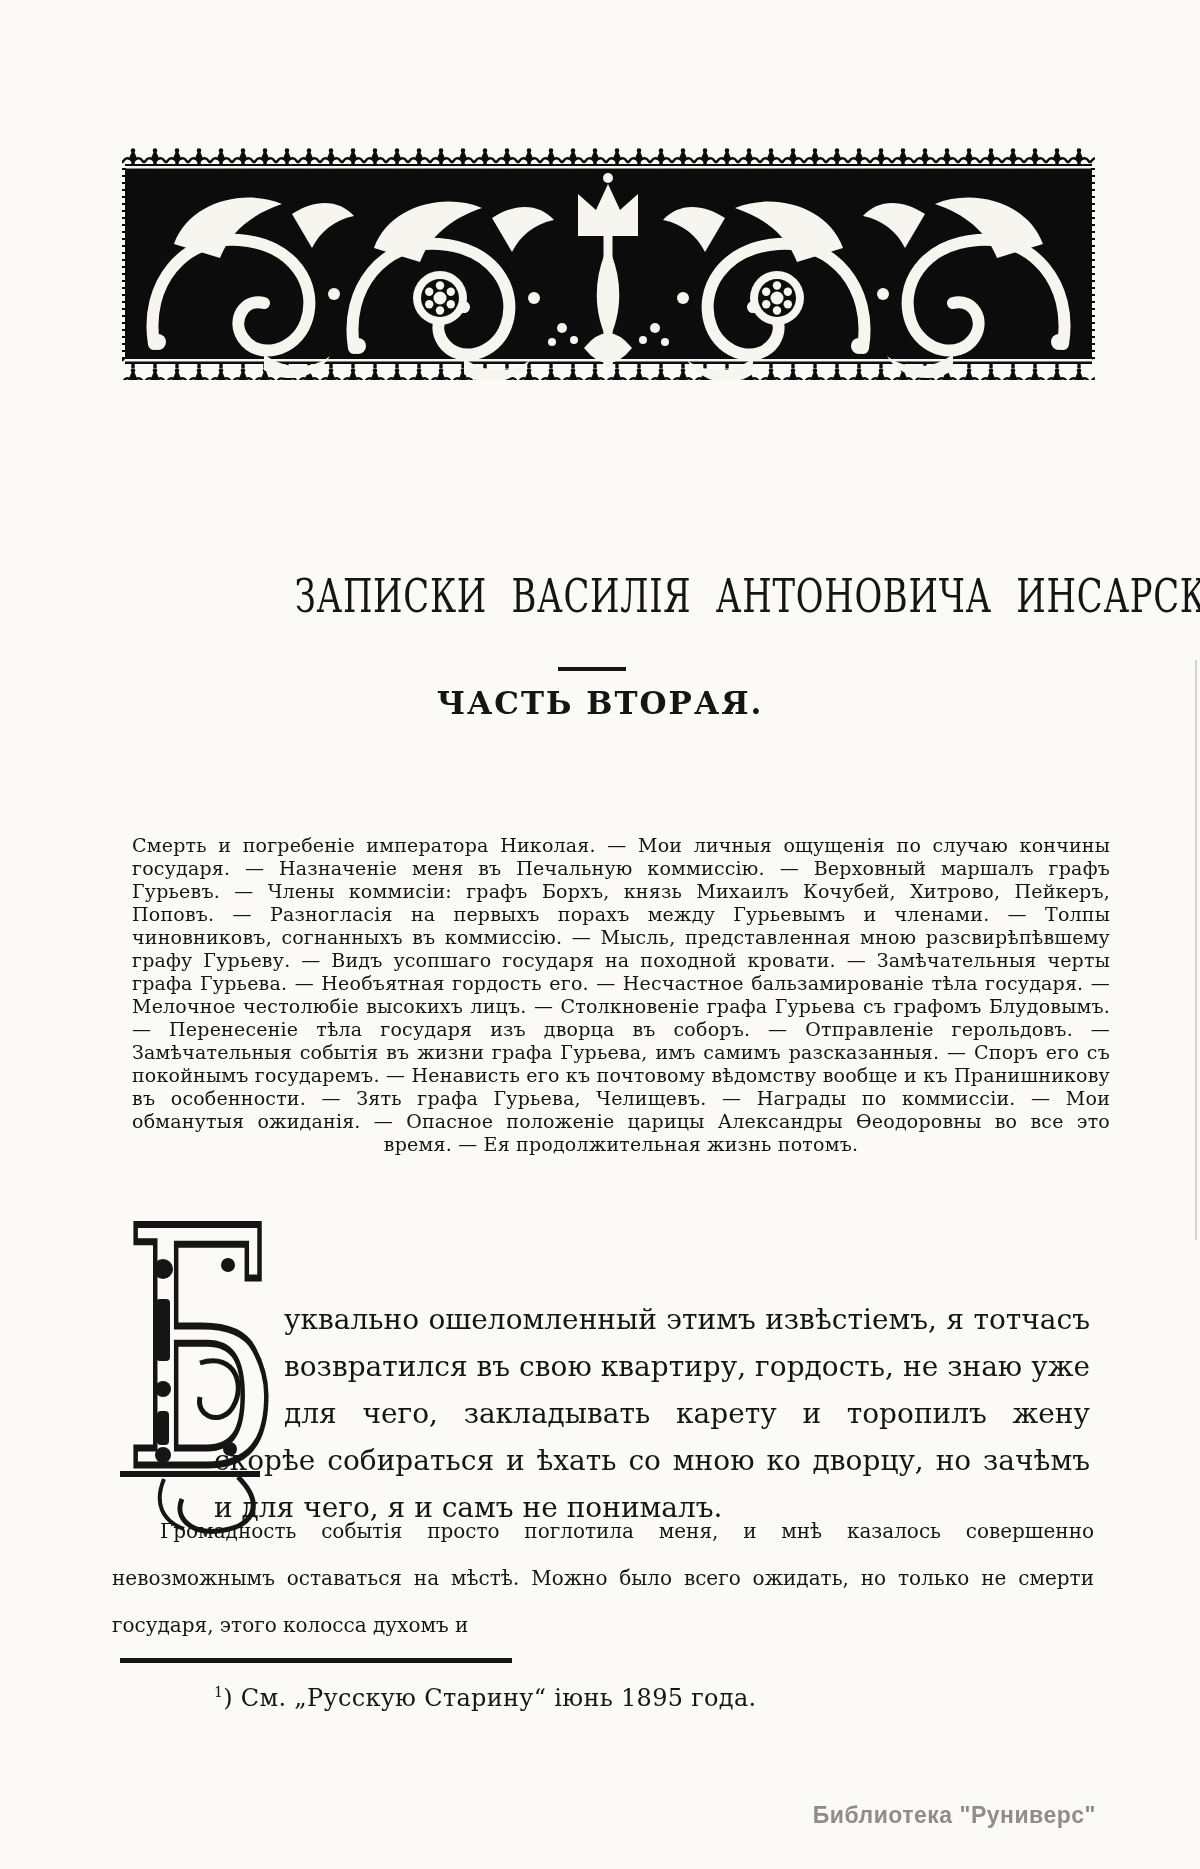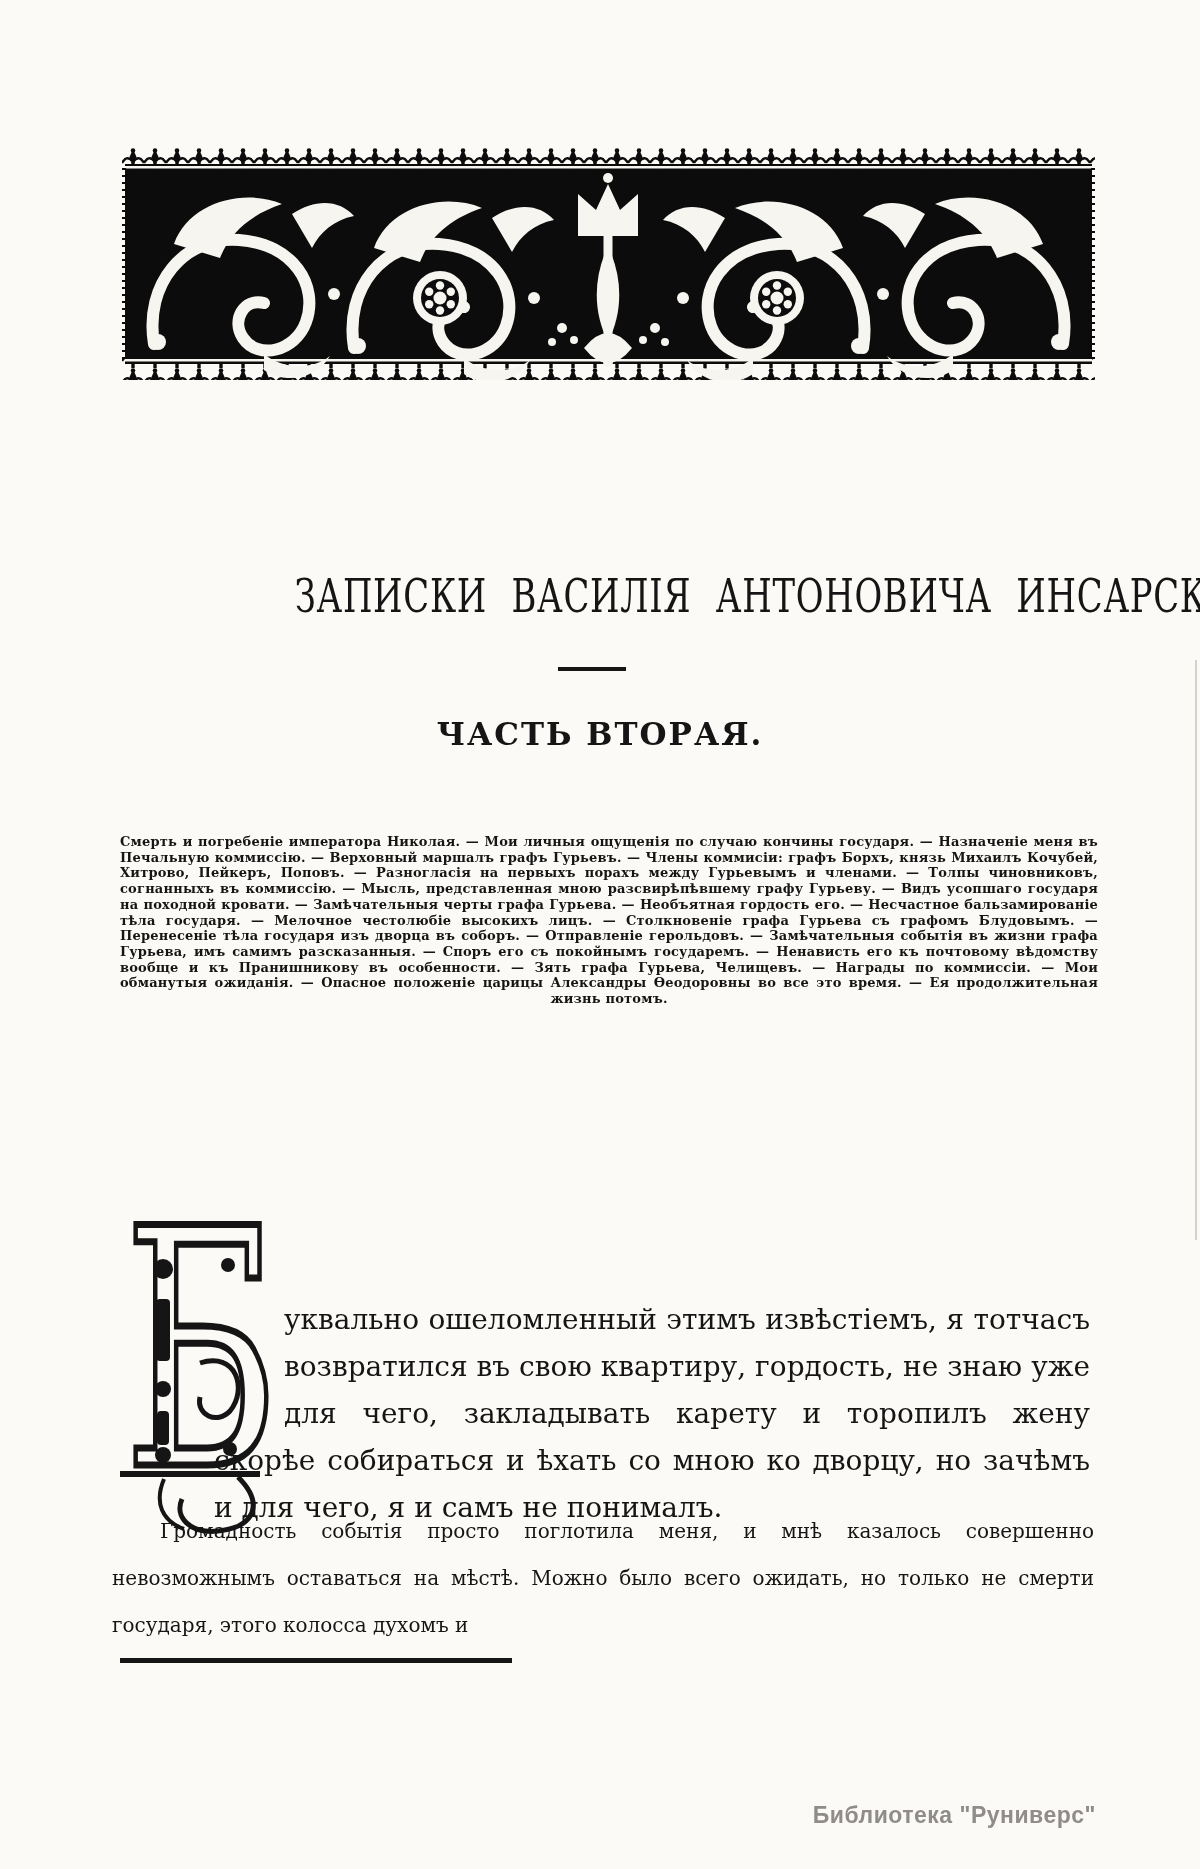--- a/index.html
+++ b/index.html
@@ -17,32 +17,32 @@
   
   .book-title{position:absolute;left:100px;top:566px;width:1000px;text-align:center;}
   .book-title-text{
     display:inline-block;white-space:nowrap;
     font-size:47px;line-height:60px;font-weight:normal;
     letter-spacing:1px;word-spacing:18px;
     transform:scaleX(.72);transform-origin:center;
   }
   .title-rule{position:absolute;left:558px;top:667px;width:68px;height:4px;background:#151515;}
   .part-heading{
-    position:absolute;left:110px;top:716px;width:980px;text-align:center;
+    position:absolute;left:110px;top:685px;width:980px;text-align:center;
     font-size:31px;font-weight:bold;letter-spacing:2px;
   }
   .chapter-heading{
     position:absolute;left:110px;top:768px;width:980px;text-align:center;
     font-size:30px;letter-spacing:3px;
   }
   .chapter-heading sup{font-size:17px;letter-spacing:0;}
   
   .summary{
-    position:absolute;left:120px;top:834px;width:978px;
-    font-size:13px;line-height:1.21;font-weight:bold;
+    position:absolute;left:132px;top:834px;width:978px;
+    font-size:19px;line-height:1.21;font-weight:normal;
     text-align:justify;text-align-last:center;
     letter-spacing:.2px;
   }
   
   .drop-cap{position:absolute;left:118px;top:1203px;width:152px;height:334px;}
   .para-1{
     position:absolute;left:112px;top:1296px;width:978px;
     font-size:28px;line-height:47px;text-align:justify;
   }
   .dropcap-spacer-a{float:left;width:172px;height:141px;}
@@ -169,18 +169,21 @@
 
   <div class="para-1">
     <span class="dropcap-spacer-a"></span>
     <span class="dropcap-spacer-b"></span>
     <span>уквально ошеломленный этимъ извѣстіемъ, я тотчасъ возвратился въ свою квартиру, гордость, не знаю уже для чего, закладывать карету и торопилъ жену скорѣе собираться и ѣхать со мною ко дворцу, но зачѣмъ и для чего, я и самъ не понималъ.</span>
   </div>
 
   <div class="para-2">Громадность событія просто поглотила меня, и мнѣ казалось совершенно невозможнымъ оставаться на мѣстѣ. Можно было всего ожидать, но только не смерти государя, этого колосса духомъ и</div>
 
   <div class="footnote-rule"></div>
+  <div class="footnote">
+    <sup>1</sup><span>) См. „Русскую Старину“ іюнь 1895 года.</span>
+  </div>
 
   <div class="scan-line"></div>
 
   <div class="watermark">Библиотека "Руниверс"</div>
 
 </div>
 
 </body></html>

